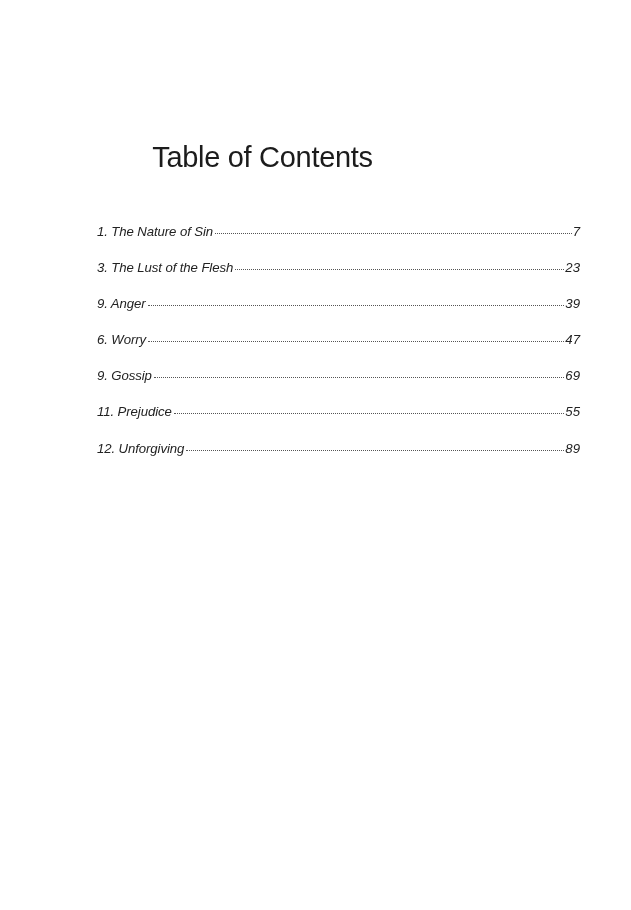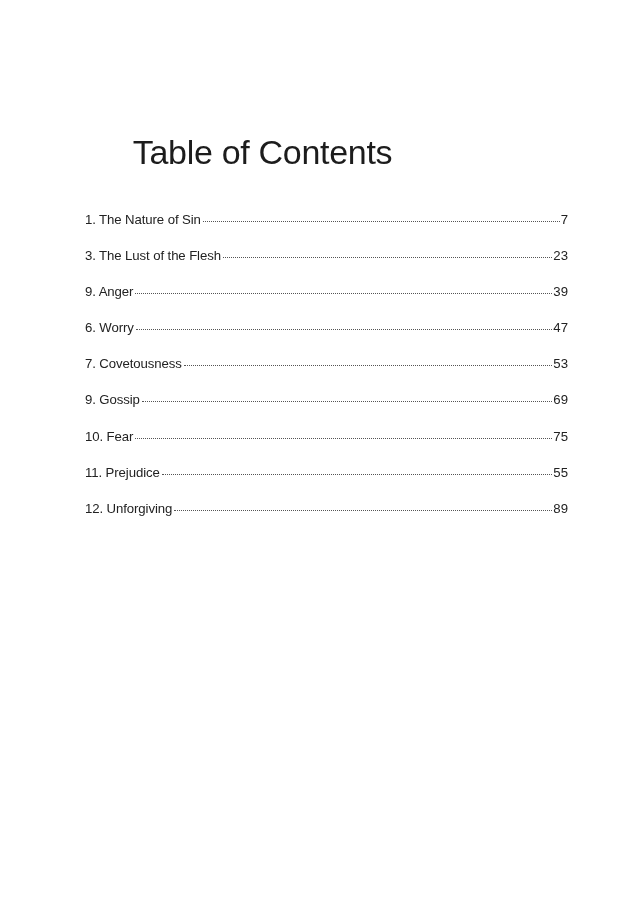--- a/index.html
+++ b/index.html
@@ -2,27 +2,27 @@
 <html><head>
   <meta charset="utf-8">
   <style>
     html, body { margin: 0; padding: 0; background: #ffffff; }
     body {
       width: 631px; height: 910px; position: relative; overflow: hidden;
       font-family: "Liberation Sans", "DejaVu Sans", sans-serif;
       color: #1a1a1a;
     }
     .title {
-      position: absolute; left: 0; width: 525px; top: 110px;
-      text-align: center; font-size: 34px; letter-spacing: -0.3px;
+      position: absolute; left: 0; width: 525px; top: 122px;
+      text-align: center; font-size: 29px; letter-spacing: -0.3px;
       color: #1c1c1c; font-weight: normal;
     }
     .toc {
       position: absolute; left: 85px; top: 212px; width: 483px;
-      margin: 0; padding: 0; list-style: none;
+      margin: 12px; padding: 0; list-style: none; font-style: italic;
     }
     .toc-row {
       display: flex; align-items: baseline; height: 36.1px;
       font-size: 13.2px; color: #222;
     }
     .toc-label { white-space: nowrap; letter-spacing: -0.1px; }
     .toc-leader {
       flex: 1; margin: 0 1px 0 2px; height: 1px;
       border-bottom: 1.2px dotted #555; position: relative; top: -2px;
     }
@@ -48,33 +48,23 @@
       <span class="toc-label">9. Anger</span>
       <span class="toc-leader"></span>
       <span class="toc-page">39</span>
     </li>
   <li class="toc-row">
       <span class="toc-label">6. Worry</span>
       <span class="toc-leader"></span>
       <span class="toc-page">47</span>
     </li>
   <li class="toc-row">
-      <span class="toc-label">7. Covetousness</span>
-      <span class="toc-leader"></span>
-      <span class="toc-page">53</span>
-    </li>
-  <li class="toc-row">
       <span class="toc-label">9. Gossip</span>
       <span class="toc-leader"></span>
       <span class="toc-page">69</span>
-    </li>
-  <li class="toc-row">
-      <span class="toc-label">10. Fear</span>
-      <span class="toc-leader"></span>
-      <span class="toc-page">75</span>
     </li>
   <li class="toc-row">
       <span class="toc-label">11. Prejudice</span>
       <span class="toc-leader"></span>
       <span class="toc-page">55</span>
     </li>
   <li class="toc-row">
       <span class="toc-label">12. Unforgiving</span>
       <span class="toc-leader"></span>
       <span class="toc-page">89</span>

